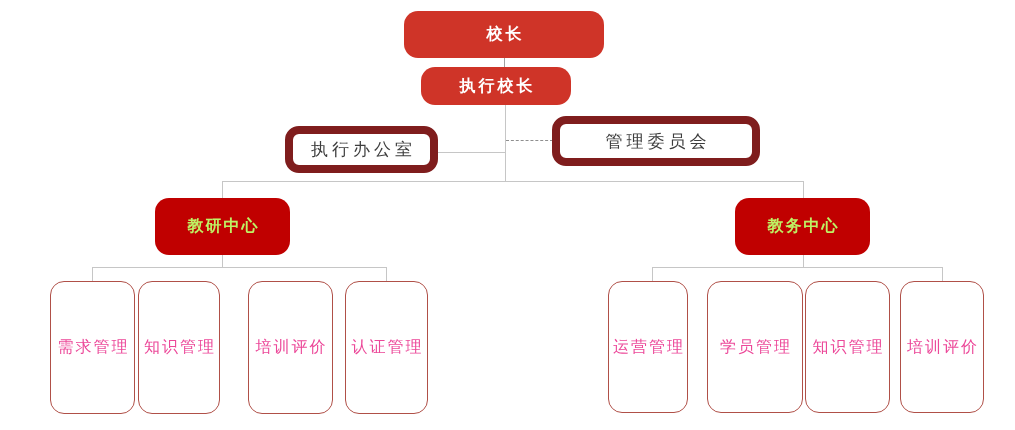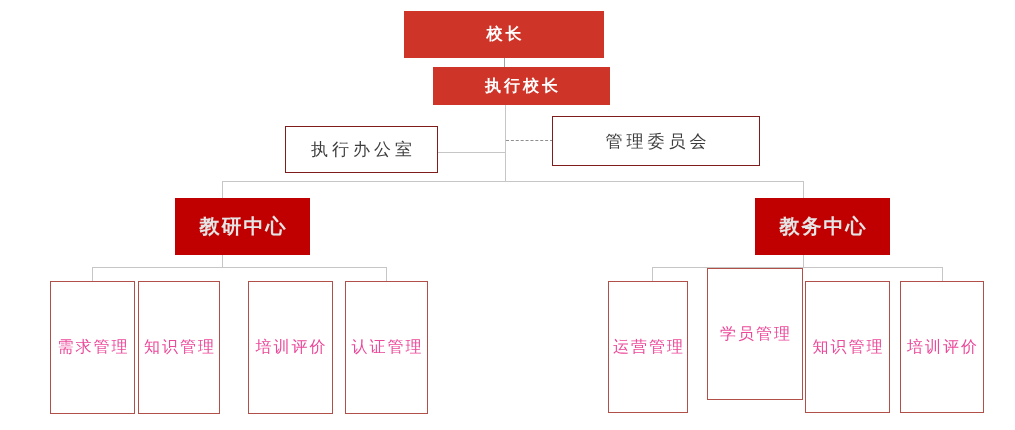--- a/index.html
+++ b/index.html
@@ -16,44 +16,44 @@
     overflow: hidden;
   }
   .node {
     position: absolute;
     box-sizing: border-box;
     display: flex;
     align-items: center;
     justify-content: center;
     text-align: center;
     white-space: nowrap;
+    border-radius: 14px;
   }
   
   .node-red {
     background: #cf3428;
     color: #ffffff;
     font-size: 16px;
     font-weight: 600;
     letter-spacing: 3px;
     text-indent: 3px;
   }
   
   .node-darkred {
     background: #c00000;
-    color: #e5e5e5;
-    font-size: 20px;
+    color: #bef264;
+    font-size: 16px;
     font-weight: bold;
     letter-spacing: 2px;
     text-indent: 2px;
-    margin-left: 20px;
   }
   
   .node-outline {
     background: #ffffff;
-    border: 1px solid #7f1d1d;
+    border: 8px solid #7f1d1d;
     color: #3d3d3d;
     font-size: 17px;
     letter-spacing: 4px;
     text-indent: 4px;
   }
   
   .node-tall {
     background: #ffffff;
     border: 1.5px solid #b05048;
     color: #ec4899;
@@ -94,33 +94,33 @@
   <div class="line" style="left:92px; top:267px; width:1px; height:14px;"></div>
   <div class="line" style="left:386px; top:267px; width:1px; height:14px;"></div>
 
   <div class="line" style="left:803px; top:254px; width:1px; height:13px;"></div>
   <div class="line" style="left:652px; top:267px; width:291px; height:1px;"></div>
   <div class="line" style="left:652px; top:267px; width:1px; height:14px;"></div>
   <div class="line" style="left:942px; top:267px; width:1px; height:14px;"></div>
 
   <div class="node node-red" style="left:404px; top:11px; width:200px; height:47px;">校长</div>
 
-  <div class="node node-red" style="left:433px; top:67px; width:177px; height:38px;">执行校长</div>
+  <div class="node node-red" style="left:421px; top:67px; width:150px; height:38px;">执行校长</div>
 
   <div class="node node-outline" style="left:285px; top:126px; width:153px; height:47px;">执行办公室</div>
 
   <div class="node node-outline" style="left:552px; top:116px; width:208px; height:50px;">管理委员会</div>
 
   <div class="node node-darkred" style="left:155px; top:198px; width:135px; height:57px;">教研中心</div>
 
   <div class="node node-darkred" style="left:735px; top:198px; width:135px; height:57px;">教务中心</div>
 
   <div class="node node-tall" style="left:50px; top:281px; width:85px; height:133px;">需求管理</div>
   <div class="node node-tall" style="left:138px; top:281px; width:82px; height:133px;">知识管理</div>
   <div class="node node-tall" style="left:248px; top:281px; width:85px; height:133px;">培训评价</div>
   <div class="node node-tall" style="left:345px; top:281px; width:83px; height:133px;">认证管理</div>
 
   <div class="node node-tall" style="left:608px; top:281px; width:80px; height:132px;">运营管理</div>
-  <div class="node node-tall" style="left:707px; top:268px; width:96px; height:132px;">学员管理</div>
+  <div class="node node-tall" style="left:707px; top:281px; width:96px; height:132px;">学员管理</div>
   <div class="node node-tall" style="left:805px; top:281px; width:85px; height:132px;">知识管理</div>
   <div class="node node-tall" style="left:900px; top:281px; width:84px; height:132px;">培训评价</div>
 
 </div>
 
 </body></html>

